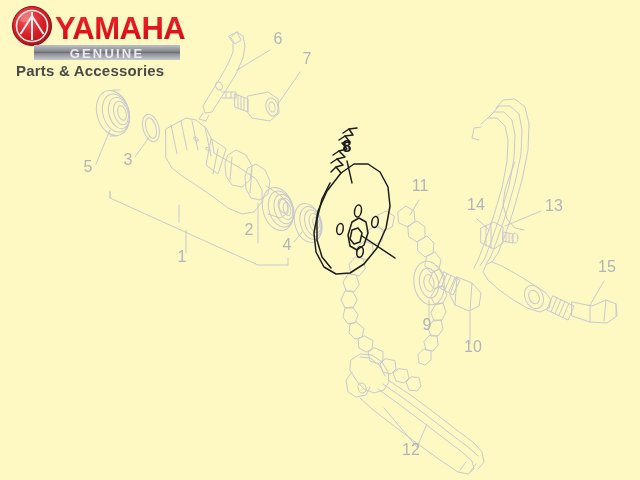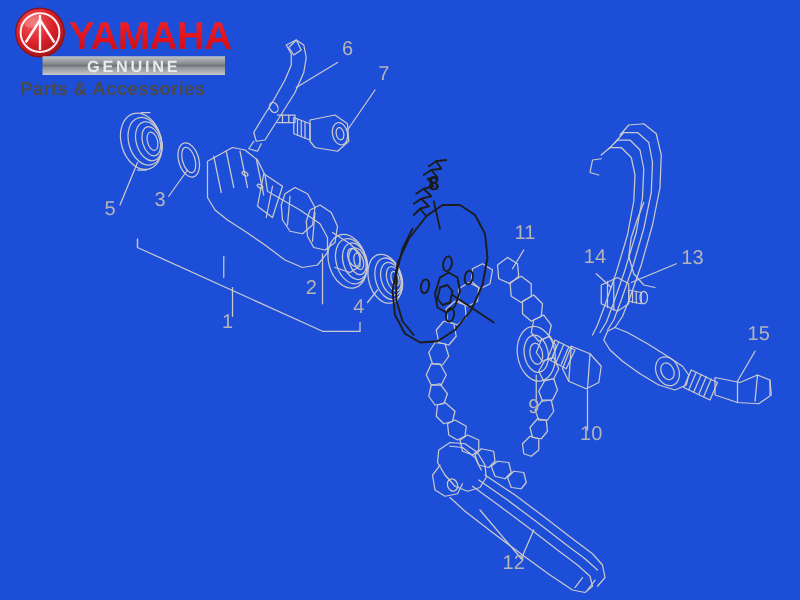--- a/index.html
+++ b/index.html
@@ -7,21 +7,21 @@
     padding: 0;
     background: #ffffff;
   }
   body {
     font-family: "Liberation Sans", sans-serif;
   }
   #page {
     position: relative;
     width: 640px;
     height: 480px;
-    background: #1d4ed8;
+    background: #fef9c3;
     overflow: hidden;
   }
   #diagram-svg {
     position: absolute;
     left: 0;
     top: 0;
     width: 640px;
     height: 480px;
   }
   .brand-block {

